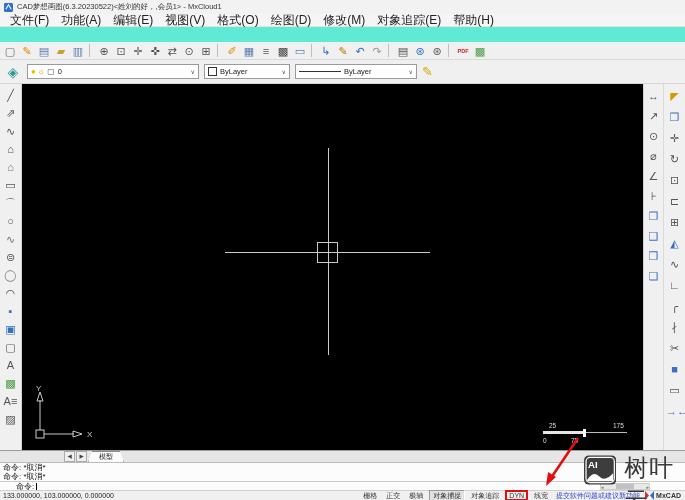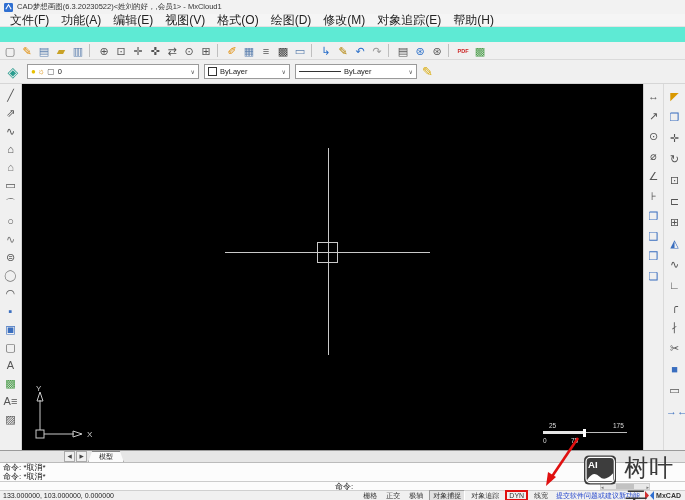--- a/index.html
+++ b/index.html
@@ -50,21 +50,21 @@
   .ruler .bar-thin{position:absolute;left:48px;top:10px;width:42px;height:1px;background:#bdbdbd;}
   .ruler .handle{position:absolute;left:46px;top:7px;width:3px;height:8px;background:#fff;}
   
   .model-row{position:absolute;left:0;top:450px;width:685px;height:12px;background:#e6e6e6;border-top:1px solid #9a9a9a;display:flex;align-items:center;font-size:7px;box-sizing:border-box;}
   .model-row .spacer{width:64px;}
   .mr-btn{width:9px;height:9px;line-height:9px;text-align:center;border:1px solid #aaa;background:#efefef;font-size:5.5px;color:#444;margin-right:1px;}
   .model-tab{background:#fbfbfb;border:1px solid #888;padding:0 10px;height:10px;line-height:10px;clip-path:polygon(12% 0,88% 0,100% 100%,0 100%);}
   
   .command{position:absolute;left:0;top:462px;width:685px;height:28px;background:#fcfcfc;border-top:1px solid #bbb;box-sizing:border-box;font-size:8px;color:#111;}
   .cmd-line{height:9px;line-height:9px;padding-left:3px;white-space:nowrap;}
-  .cmd-prompt{height:10px;line-height:10px;padding-left:3px;border-top:1px solid #ccc;display:flex;align-items:center;gap:2px;flex-direction:column;}
+  .cmd-prompt{height:10px;line-height:10px;padding-left:16px;border-top:1px solid #ccc;display:flex;align-items:center;gap:2px;}
   .caret{display:inline-block;width:1px;height:8px;background:#000;animation:blink 1s steps(1) infinite;}
   @keyframes blink{50%{opacity:0;}}
   .cmd-scroll{position:absolute;left:600px;top:20px;width:50px;height:7px;background:#e8e8e8;border:1px solid #cfcfcf;display:flex;align-items:center;font-size:5px;color:#777;box-sizing:border-box;}
   .cmd-scroll .thumb{flex:0 0 18px;height:5px;background:#c2c2c2;margin:0 auto;}
   
   .statusbar{position:absolute;left:0;top:490px;width:685px;height:10px;background:#f0f0f0;border-top:1px solid #d0d0d0;display:flex;align-items:center;font-size:7px;box-sizing:border-box;}
   .coords{margin-left:3px;color:#222;white-space:nowrap;}
   .toggles{margin-left:auto;display:flex;align-items:center;gap:3px;}
   .toggle{padding:0 3px;color:#333;white-space:nowrap;cursor:default;}
   .toggle.pressed{border:1px solid #9a9a9a;border-right-color:#fff;border-bottom-color:#fff;background:#e1e1e1;}

